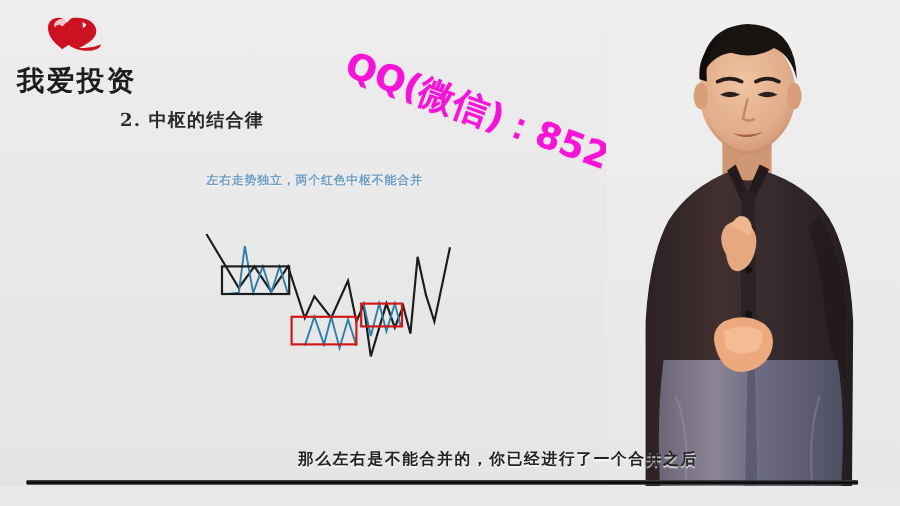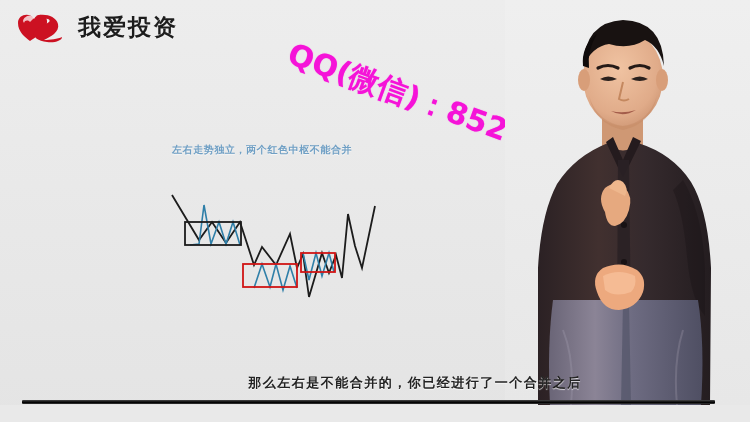--- a/index.html
+++ b/index.html
@@ -8,21 +8,21 @@
     background:#e9e9e9;
     font-family:"Liberation Sans","DejaVu Sans",sans-serif;
     position:relative;
   }
   #stage{
     position:absolute;inset:0;width:750px;height:422px;overflow:hidden;
     background:linear-gradient(180deg,#ededed 0%,#e8e8e8 55%,#e4e4e4 100%);
   }
 
   
-  #logo-bar{position:absolute;left:14px;top:10px;display:flex;align-items:center;gap:8px;}
+  #logo-bar{position:absolute;left:14px;top:10px;display:flex;align-items:center;gap:8px;flex-direction:column;}
   #logo-mark{position:relative;width:56px;height:34px;}
   #logo-mark svg{display:block;}
   #logo-text{
     font-family:"DejaVu Sans","Liberation Sans",sans-serif;
     font-size:23px;font-weight:bold;color:#1d1d1d;letter-spacing:2px;
     text-shadow:0 1px 0 rgba(255,255,255,.5);
   }
 
   
   #slide-heading{
@@ -83,20 +83,21 @@
         <path d="M14 10 C16 6, 24 5, 27 9 C30 13, 25 17, 21 19 C17 21, 14 24, 15 27 C21 27, 28 26, 31 24
                  C33 27, 30 30, 24 31 C16 32, 10 29, 10 25 C10 20, 18 16, 22 13 C24 11.5, 23 9.5, 20 10 Z" fill="#ffffff" opacity="0.0"></path>
         <path d="M22 6 C30 3, 42 6, 44 14 C46 22, 36 27, 30 30 C36 30, 44 29, 48 27
                  C48 31, 40 33, 33 32 C24 31, 19 27, 20 23 C21 18, 31 15, 35 12 C37 10, 34 8, 29 9 Z" fill="#cc1122"></path>
         <path d="M9 11 C10 6, 17 4, 20 8 L16 12 C14 10, 11 10, 10 13 Z" fill="#ffffff" opacity=".75"></path>
       </svg>
     </div>
     <div id="logo-text">我爱投资</div>
   </div>
 
+  <div id="slide-heading">2. 中枢的结合律</div>
 
   <div id="slide-note" style="color: rgb(111, 159, 196);">左右走势独立，两个红色中枢不能合并</div>
 
   <svg id="diagram" viewBox="0 0 750 422" xmlns="http://www.w3.org/2000/svg">
       <polyline points="172,195 199,240 212,222 226,243 240,222 254,265 262,247 276,265 290,234 297,268 303,254 309,297 322,253 329,273 336,255 342,278 348,214 355,246 362,268 375,206" fill="none" stroke="#1c1c1c" stroke-width="1.8" stroke-linejoin="miter" stroke-linecap="butt"></polyline>
       <polyline points="190,245 199,244 204,205 211,244 219,222 226,244 233,222 240,245" fill="none" stroke="#2f7fa8" stroke-width="1.6" stroke-linejoin="miter" stroke-linecap="butt"></polyline>
       <polyline points="254,288 262,264 270,287 276,264 283,290 290,266 297,288" fill="none" stroke="#2f7fa8" stroke-width="1.6" stroke-linejoin="miter" stroke-linecap="butt"></polyline>
       <polyline points="303,253 309,280 316,253 322,276 329,253 334,272" fill="none" stroke="#2f7fa8" stroke-width="1.6" stroke-linejoin="miter" stroke-linecap="butt"></polyline>
       <rect x="185" y="222" width="56" height="23" fill="none" stroke="#1c1c1c" stroke-width="1.8"></rect>
       <rect x="243" y="264" width="54" height="23" fill="none" stroke="#d01616" stroke-width="1.8"></rect>

